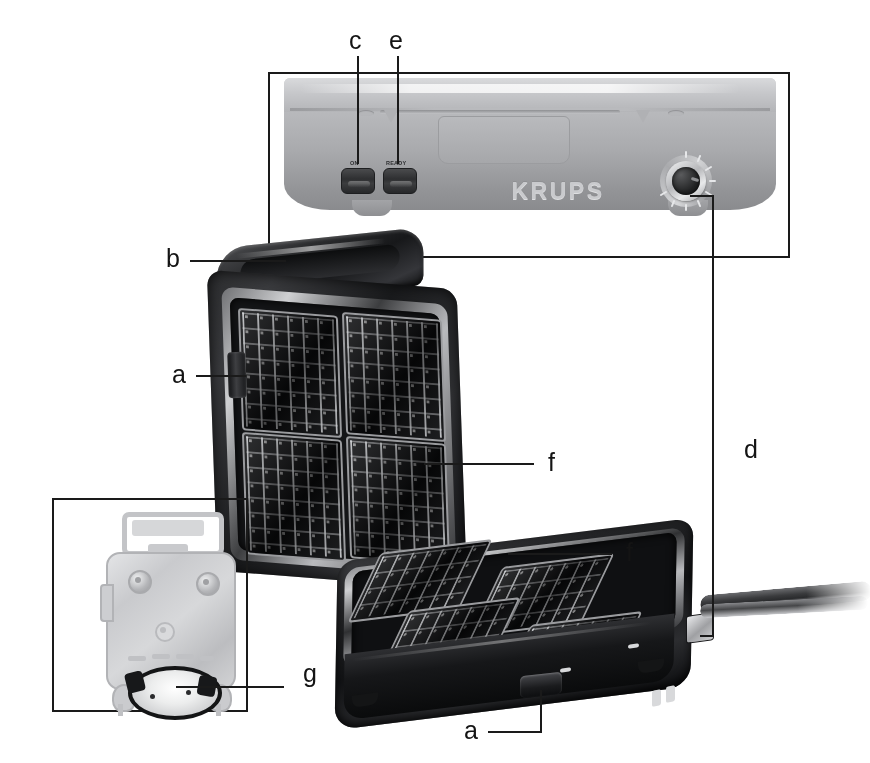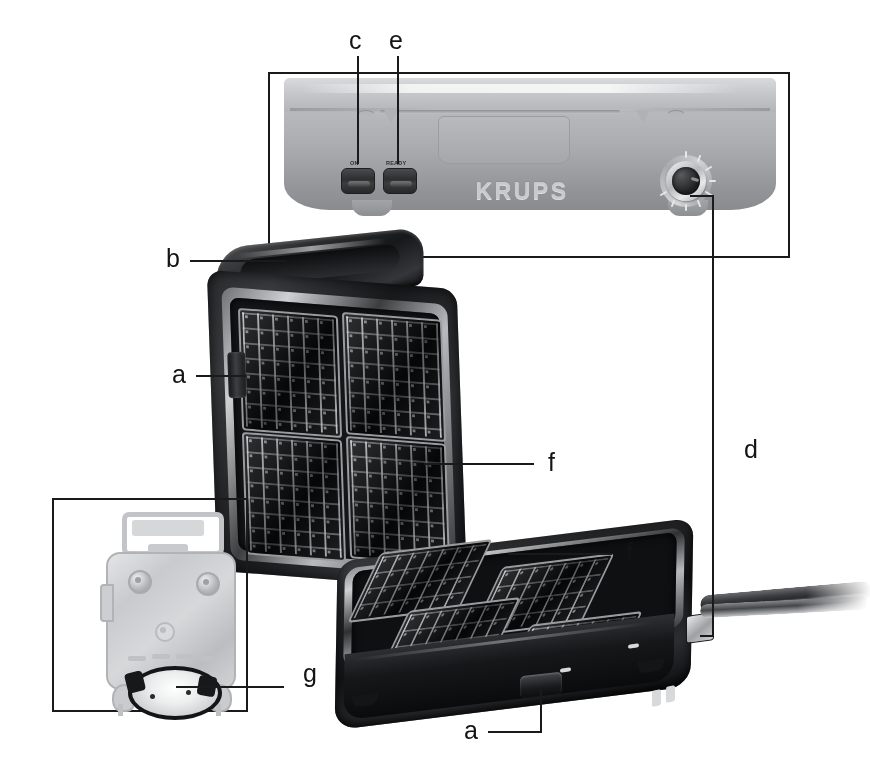--- a/index.html
+++ b/index.html
@@ -55,21 +55,21 @@
   .cp-dimple-r{left:668px;top:110px;width:16px;height:6px;background:#b5b6b9;border-radius:50%;box-shadow:inset 0 1px 1px #8f9093;}
   .cp-wedge-l{left:384px;top:110px;width:0;height:0;border-left:7px solid transparent;border-right:7px solid transparent;border-top:13px solid #b0b1b4;}
   .cp-wedge-r{left:636px;top:110px;width:0;height:0;border-left:7px solid transparent;border-right:7px solid transparent;border-top:13px solid #b0b1b4;}
 
   .cp-foot-l{left:352px;top:200px;width:40px;height:16px;
     background:linear-gradient(180deg,#a3a4a7,#8e8f92);border-radius:0 0 12px 12px;}
   .cp-foot-r{left:668px;top:200px;width:40px;height:16px;
     background:linear-gradient(180deg,#a3a4a7,#8e8f92);border-radius:0 0 12px 12px;}
 
   .cp-brand{
-    left:452px;top:178px;width:140px;
+    left:488px;top:178px;width:140px;
     font-size:23px;font-weight:700;letter-spacing:2.5px;
     color:#c9cacd;text-shadow:0 1px 0 #dfe0e2, 0 -1px 0 #8f9093;
     text-align:center;
   }
 
   
   .ind{position:absolute;width:34px;height:26px;border-radius:6px;
        background:linear-gradient(180deg,#4a4b4d 0%,#2e2f31 42%,#3c3d3f 60%,#27282a 100%);
        border:1px solid #1d1e20;box-sizing:border-box;}
   .ind::after{content:"";position:absolute;left:6px;top:12px;width:22px;height:6px;border-radius:3px;

